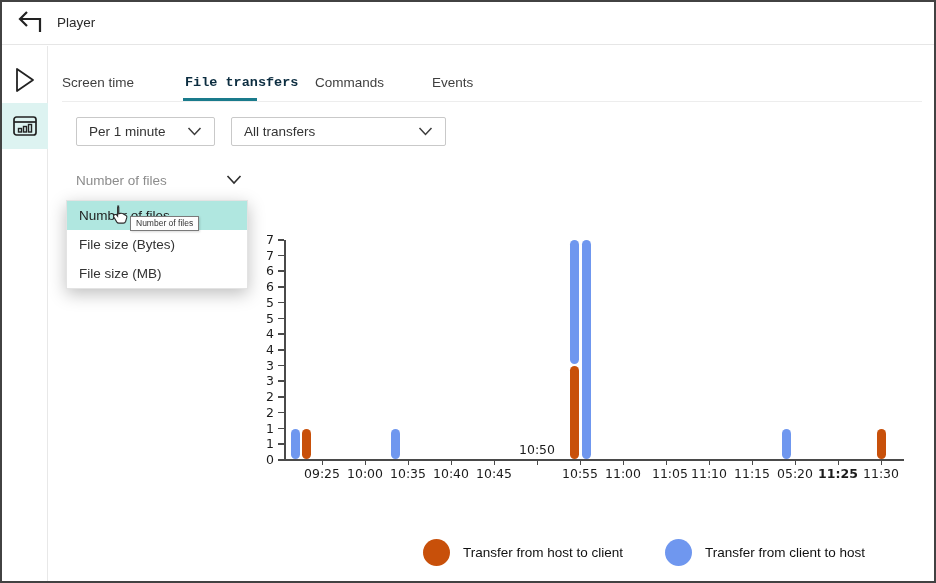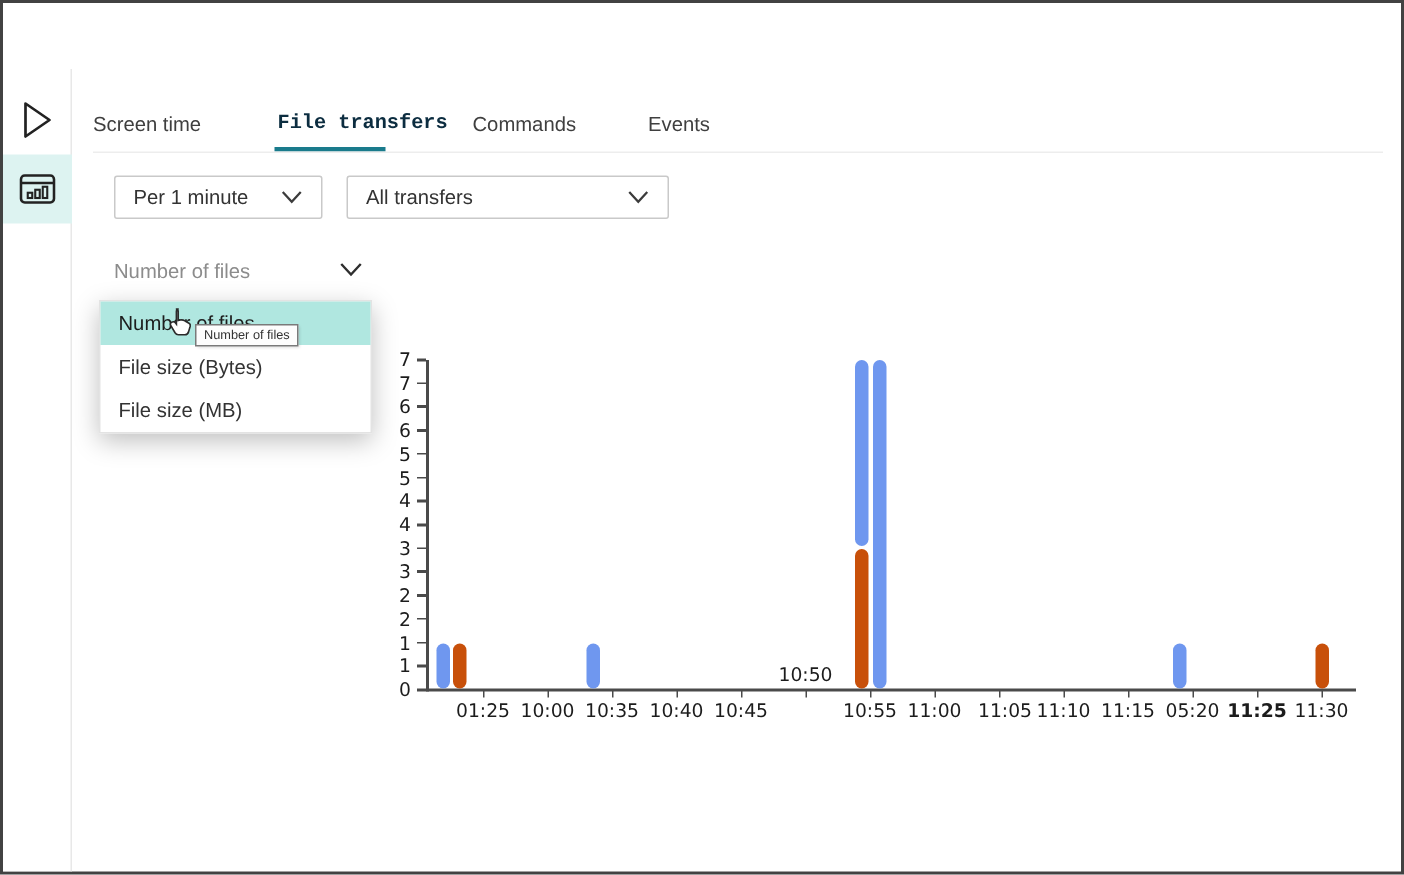--- a/index.html
+++ b/index.html
@@ -49,20 +49,29 @@
   .legend { position:absolute; left:421px; top:537px; display:flex; align-items:center; gap:42px; }
   .legend-entry { display:flex; align-items:center; }
   .legend-dot { width:27px; height:27px; border-radius:50%; margin-right:13px; }
   .legend-label { font-size:13.5px; color:#111; white-space:nowrap; }
 </style>
 </head>
 <body>
 
 <div class="window">
 
+  <div class="topbar">
+    <div class="back-btn">
+      <svg width="30" height="26" viewBox="0 0 30 26">
+        <path d="M6 8 H26 V21" fill="none" stroke="#222" stroke-width="2.2"></path>
+        <path d="M13 1 L6 8 L13 15" fill="none" stroke="#222" stroke-width="2.2"></path>
+      </svg>
+    </div>
+    <div class="app-title">Player</div>
+  </div>
 
   <div class="sidebar">
     <div class="side-item" style="margin-top:11px;">
       <svg width="24" height="28" viewBox="0 0 24 28">
         <path d="M4 3 L20 14 L4 25 Z" fill="none" stroke="#222" stroke-width="1.8" stroke-linejoin="round"></path>
       </svg>
     </div>
     <div class="side-item selected">
       <svg width="26" height="24" viewBox="0 0 26 24">
         <rect x="2" y="3" width="22" height="18" rx="2.5" fill="none" stroke="#222" stroke-width="1.7"></rect>
@@ -141,21 +150,21 @@
       <div class="ylab" style="left: 244px; top: 292.857px;">5</div>
       <div class="ytick" style="left: 276px; top: 284.143px;"></div>
       <div class="ylab" style="left: 244px; top: 277.143px;">6</div>
       <div class="ytick" style="left: 276px; top: 268.429px;"></div>
       <div class="ylab" style="left: 244px; top: 261.429px;">6</div>
       <div class="ytick" style="left: 276px; top: 252.714px;"></div>
       <div class="ylab" style="left: 244px; top: 245.714px;">7</div>
       <div class="ytick" style="left: 276px; top: 237px;"></div>
       <div class="ylab" style="left: 244px; top: 230px;">7</div>
       <div class="xtick" style="left: 319.5px; top: 458px;"></div>
-      <div class="xlab" style="left: 298px; top: 464px;">01:25</div>
+      <div class="xlab" style="left: 298px; top: 464px;">09:25</div>
       <div class="xtick" style="left: 362.5px; top: 458px;"></div>
       <div class="xlab" style="left: 341px; top: 464px;">10:00</div>
       <div class="xtick" style="left: 405.5px; top: 458px;"></div>
       <div class="xlab" style="left: 384px; top: 464px;">10:35</div>
       <div class="xtick" style="left: 448.5px; top: 458px;"></div>
       <div class="xlab" style="left: 427px; top: 464px;">10:40</div>
       <div class="xtick" style="left: 491.5px; top: 458px;"></div>
       <div class="xlab" style="left: 470px; top: 464px;">10:45</div>
       <div class="xtick" style="left: 534.5px; top: 458px;"></div>
       <div class="xlab" style="left: 513px; top: 440px;">10:50</div>
@@ -178,14 +187,24 @@
       <div class="bar-seg" title="10:22 — 1" style="left: 288.84px; top: 426.571px; height: 30.4286px; background: rgb(111, 151, 239);"></div>
       <div class="bar-seg" title="10:23 — 1" style="left: 300.02px; top: 426.571px; height: 30.4286px; background: rgb(200, 80, 10);"></div>
       <div class="bar-seg" title="10:34 — 1" style="left: 388.6px; top: 426.571px; height: 30.4286px; background: rgb(111, 151, 239);"></div>
       <div class="bar-seg" title="10:54 — 3" style="left: 568.34px; top: 363.714px; height: 93.2857px; background: rgb(200, 80, 10);"></div>
       <div class="bar-seg" title="10:54 — 4" style="left: 568.34px; top: 238px; height: 123.714px; background: rgb(111, 151, 239);"></div>
       <div class="bar-seg" title="10:56 — 7" style="left: 579.52px; top: 238px; height: 219px; background: rgb(111, 151, 239);"></div>
       <div class="bar-seg" title="11:19 — 1" style="left: 779.9px; top: 426.571px; height: 30.4286px; background: rgb(111, 151, 239);"></div>
       <div class="bar-seg" title="11:30 — 1" style="left: 874.5px; top: 426.571px; height: 30.4286px; background: rgb(200, 80, 10);"></div>
     </div>
 
+  <div class="legend">
+    <div class="legend-entry">
+      <div class="legend-dot" id="dot-host" style="background: rgb(200, 80, 10);"></div>
+      <div class="legend-label">Transfer from host to client</div>
+    </div>
+    <div class="legend-entry">
+      <div class="legend-dot" id="dot-client" style="background: rgb(111, 151, 239);"></div>
+      <div class="legend-label">Transfer from client to host</div>
+    </div>
+  </div>
 
 </div>
 
 </body></html>

